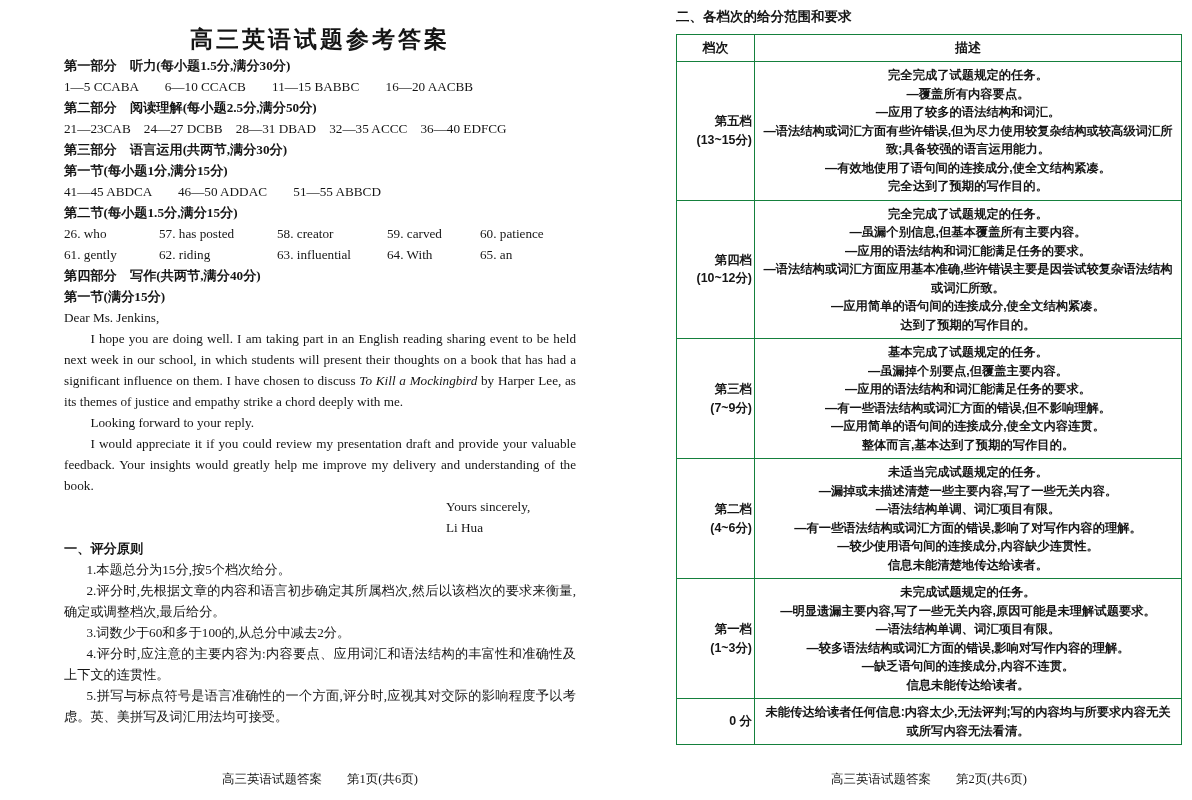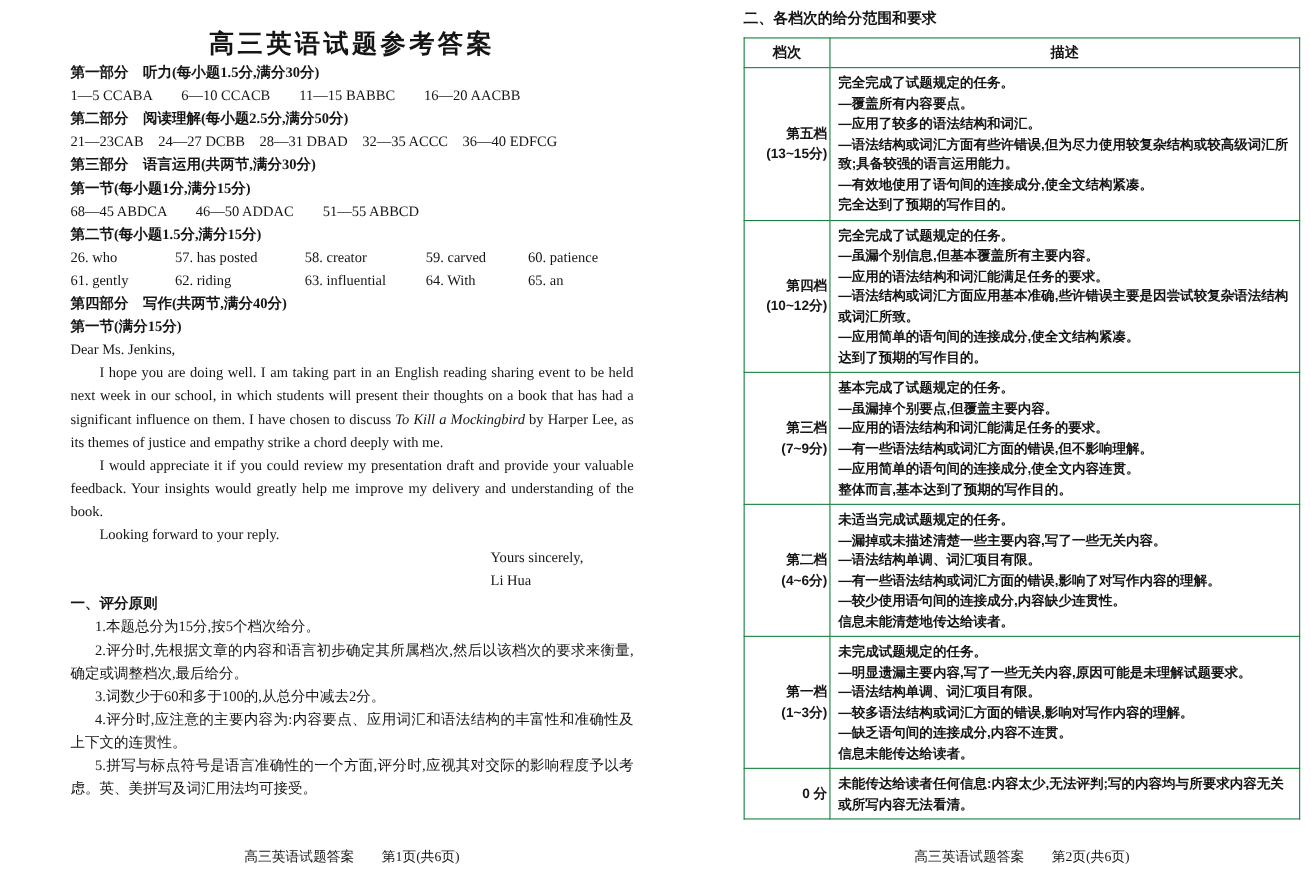--- a/index.html
+++ b/index.html
@@ -40,41 +40,41 @@
   }
   table.grading th, table.grading td { border:1px solid #15803d; }
   table.grading th {
     font-size:13px; font-weight:bold; text-align:center; padding:4px 2px;
   }
   td.lvl {
     text-align:right; vertical-align:middle; white-space:pre-line;
     font-weight:700; font-size:12.4px; line-height:18.5px; padding:3px 2px;
   }
   td.desc {
-    vertical-align:middle; white-space:pre-line; text-align:left;
+    vertical-align:middle; white-space:pre-line; text-align:center;
     font-weight:600; font-size:12.3px; line-height:18.5px; padding:4px 7px;
   }
 </style>
 </head>
 <body>
 
 <div>
 
   <section class="page page-left">
     <h1 class="title">高三英语试题参考答案</h1>
 
     <p class="h">第一部分　听力(每小题1.5分,满分30分)</p>
     <p class="ans">1—5 CCABA　　6—10 CCACB　　11—15 BABBC　　16—20 AACBB</p>
 
     <p class="h">第二部分　阅读理解(每小题2.5分,满分50分)</p>
     <p class="ans">21—23CAB　24—27 DCBB　28—31 DBAD　32—35 ACCC　36—40 EDFCG</p>
 
     <p class="h">第三部分　语言运用(共两节,满分30分)</p>
     <p class="h">第一节(每小题1分,满分15分)</p>
-    <p class="ans">68—45 ABDCA　　46—50 ADDAC　　51—55 ABBCD</p>
+    <p class="ans">41—45 ABDCA　　46—50 ADDAC　　51—55 ABBCD</p>
 
     <p class="h">第二节(每小题1.5分,满分15分)</p>
     <div class="vocab-row">
       <span>26. who</span>
       <span>57. has posted</span>
       <span>58. creator</span>
       <span>59. carved</span>
       <span>60. patience</span>
     </div>
     <div class="vocab-row">
@@ -84,22 +84,22 @@
       <span>64. With</span>
       <span>65. an</span>
     </div>
 
     <p class="h">第四部分　写作(共两节,满分40分)</p>
     <p class="h">第一节(满分15分)</p>
 
     <div>
       <p>Dear Ms. Jenkins,</p>
       <p class="para"><span>I hope you are doing well.  I am taking part in an English reading sharing event to be held next week in our school, in which students will present their thoughts on a book that has had a significant influence on them.  I have chosen to discuss </span><em>To Kill a Mockingbird</em><span> by Harper Lee, as its themes of justice and empathy strike a chord deeply with me.</span></p>
+      <p class="para">Looking forward to your reply.</p>
       <p class="para">I would appreciate it if you could review my presentation draft and provide your valuable feedback.  Your insights would greatly help me improve my delivery and understanding of the book.</p>
-      <p class="para">Looking forward to your reply.</p>
       <div class="signblock">
         <p>Yours sincerely,</p>
         <p>Li Hua</p>
       </div>
     </div>
 
     <p class="h">一、评分原则</p>
     <p class="principle">1.本题总分为15分,按5个档次给分。</p>
     <p class="principle">2.评分时,先根据文章的内容和语言初步确定其所属档次,然后以该档次的要求来衡量,确定或调整档次,最后给分。</p>
     <p class="principle">3.词数少于60和多于100的,从总分中减去2分。</p>

